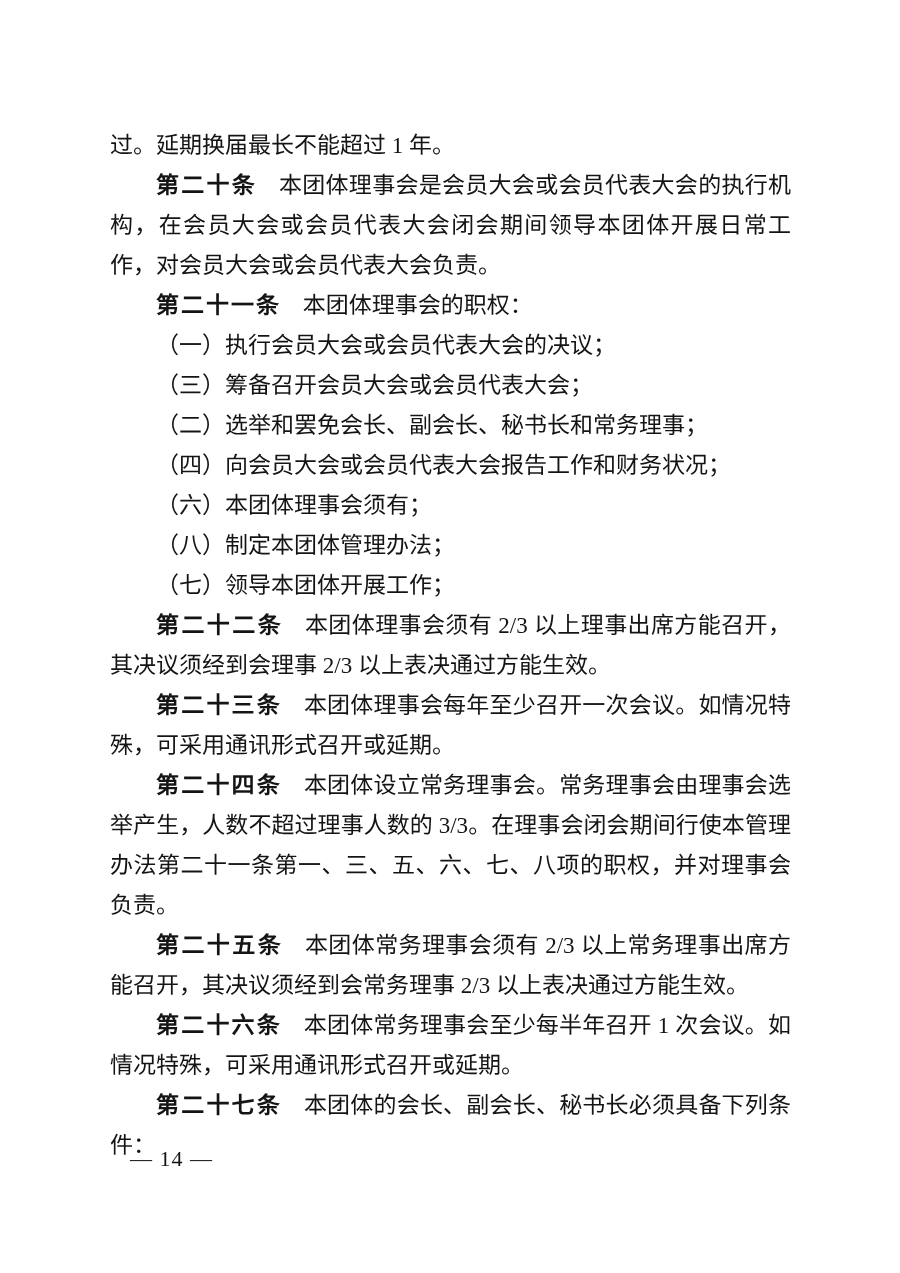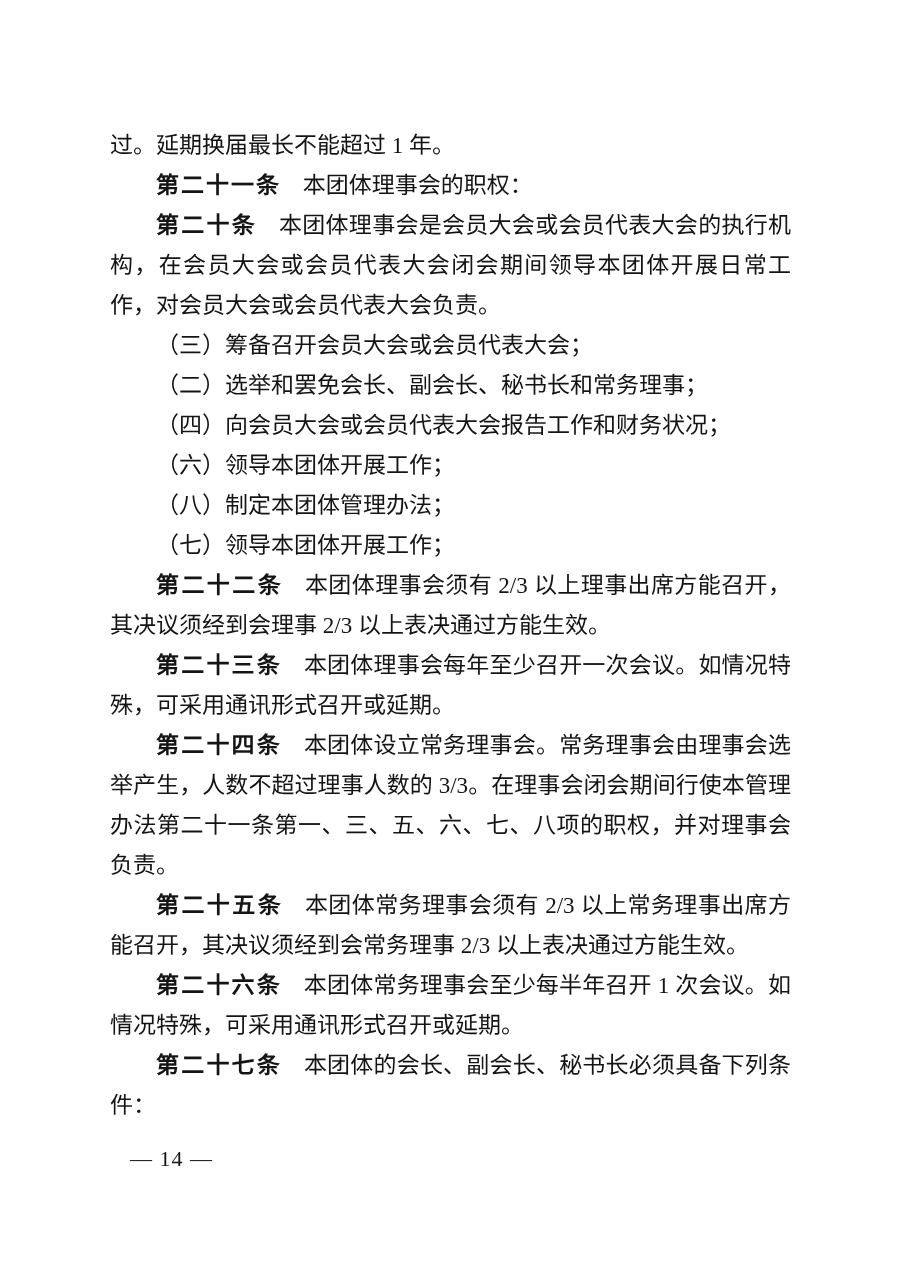--- a/index.html
+++ b/index.html
@@ -50,33 +50,34 @@
   }
 </style>
 </head>
 <body>
 
 <div class="page">
   <div class="content">
 
     <p class="para"><span class="article-label"></span><span>过。延期换届最长不能超过 1 年。</span></p>
 
+    <p class="para indent"><span class="article-label">第二十条</span><span>本团体理事会是会员大会或会员代表大会的执行机构，在会员大会或会员代表大会闭会期间领导本团体开展日常工作，对会员大会或会员代表大会负责。</span></p>
+
     <p class="para indent"><span class="article-label">第二十一条</span><span>本团体理事会的职权：</span></p>
 
-    <p class="para indent"><span class="article-label">第二十条</span><span>本团体理事会是会员大会或会员代表大会的执行机构，在会员大会或会员代表大会闭会期间领导本团体开展日常工作，对会员大会或会员代表大会负责。</span></p>
-
+    <p class="para indent"><span class="article-label"></span><span>（一）执行会员大会或会员代表大会的决议；</span></p>
 
     <p class="para indent"><span class="article-label"></span><span>（三）筹备召开会员大会或会员代表大会；</span></p>
 
     <p class="para indent"><span class="article-label"></span><span>（二）选举和罢免会长、副会长、秘书长和常务理事；</span></p>
 
     <p class="para indent"><span class="article-label"></span><span>（四）向会员大会或会员代表大会报告工作和财务状况；</span></p>
 
 
-    <p class="para indent"><span class="article-label"></span><span>（六）领导本团体开展工作；</span></p>
+    <p class="para indent"><span class="article-label"></span><span>（六）本团体理事会须有；</span></p>
 
     <p class="para indent"><span class="article-label"></span><span>（八）制定本团体管理办法；</span></p>
 
     <p class="para indent"><span class="article-label"></span><span>（七）领导本团体开展工作；</span></p>
 
 
     <p class="para indent"><span class="article-label">第二十二条</span><span>本团体理事会须有 2/3 以上理事出席方能召开，其决议须经到会理事 2/3 以上表决通过方能生效。</span></p>
 
     <p class="para indent"><span class="article-label">第二十三条</span><span>本团体理事会每年至少召开一次会议。如情况特殊，可采用通讯形式召开或延期。</span></p>
 

